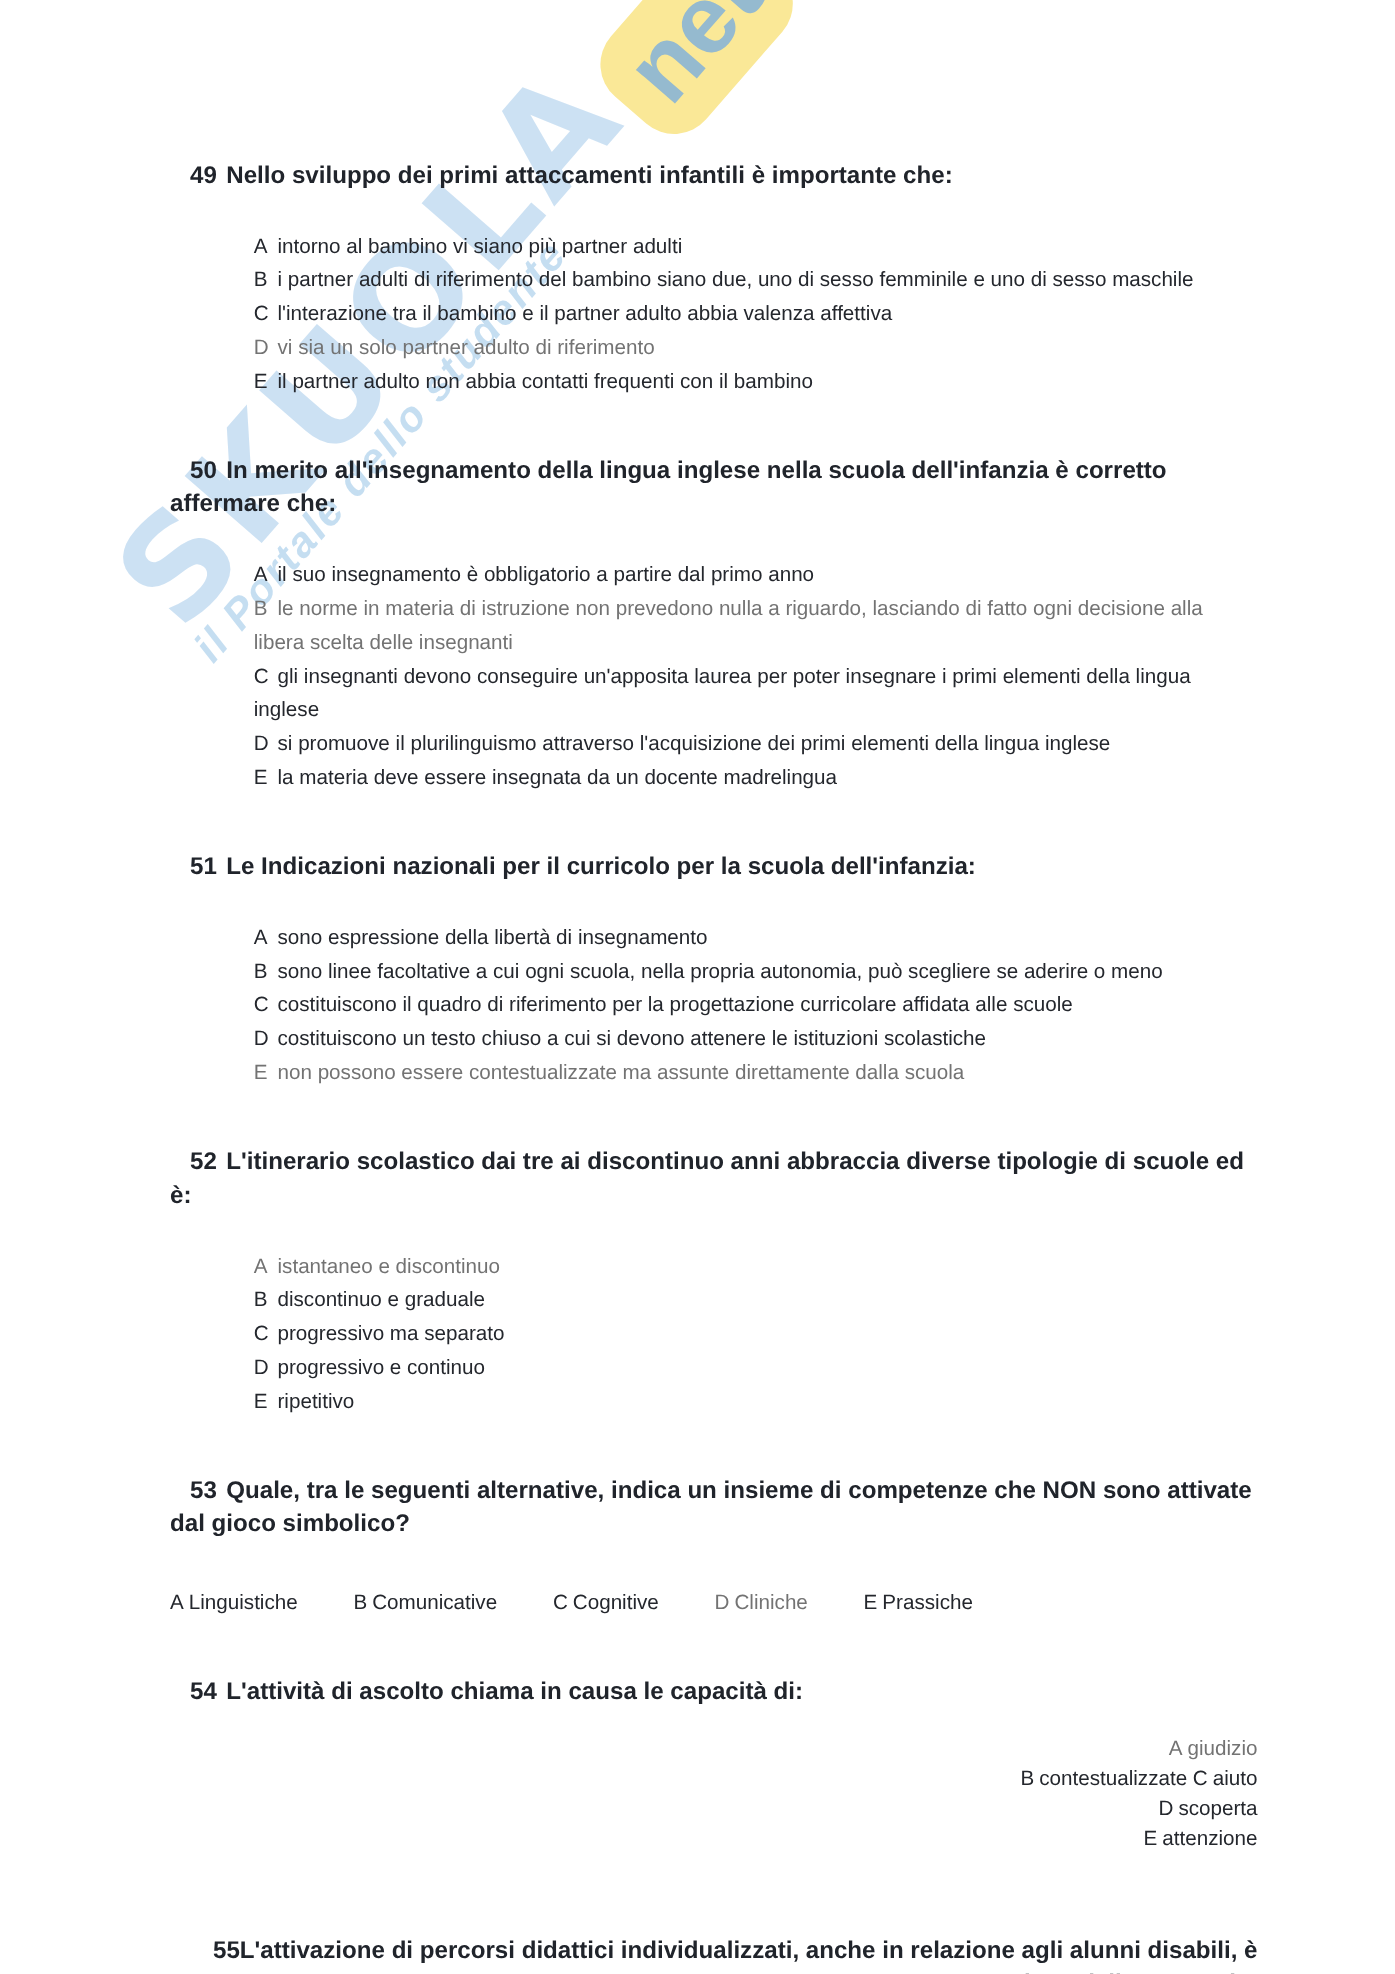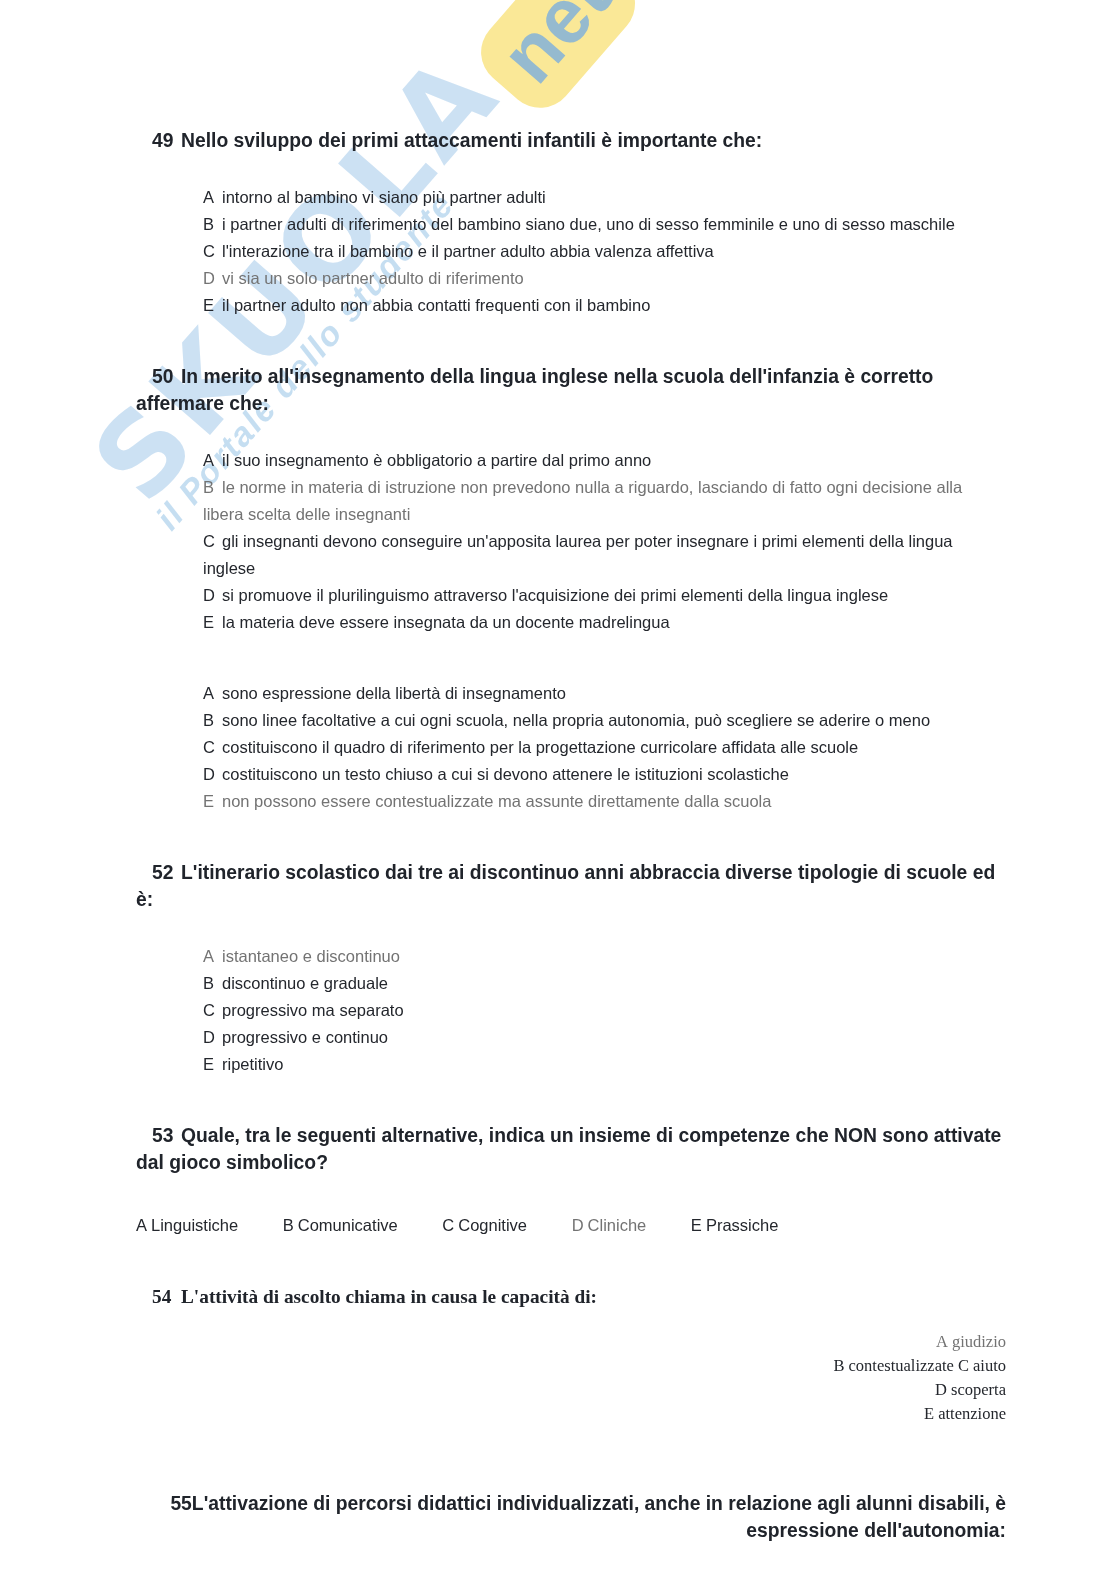--- a/index.html
+++ b/index.html
@@ -61,21 +61,21 @@
 
   
   .options-inline { list-style:none; margin-left:0; margin-top:36px; }
   .options-inline .option { display:inline; margin-right:40px; }
   .options-inline .letter { min-width:0; margin-right:4px; }
 
   
   .options-flush { list-style:none; margin-left:0; line-height:24px;text-align:right; }
   .options-flush .letter { min-width:0; margin-right:4px; }
   .q54 .q-title { margin-bottom:20px; }
-  .q54 { margin-bottom:30px;font-family:Liberation Serif, serif; }
+  .q54 { margin-bottom:30px; }
 
   
   .q55 { margin-top:64px; }
   .q55 .q-title { margin-bottom:22px;text-align:right; }
 </style>
 </head>
 <body>
 
 <div class="page">
 
@@ -104,20 +104,21 @@
       <ul class="options">
         <li class="option"><span class="letter">A</span><span class="opt-text">il suo insegnamento è obbligatorio a partire dal primo anno</span></li>
         <li class="option red"><span class="letter">B</span><span class="opt-text">le norme in materia di istruzione non prevedono nulla a riguardo, lasciando di fatto ogni decisione alla libera scelta delle insegnanti</span></li>
         <li class="option"><span class="letter">C</span><span class="opt-text">gli insegnanti devono conseguire un'apposita laurea per poter insegnare i primi elementi della lingua inglese</span></li>
         <li class="option"><span class="letter">D</span><span class="opt-text">si promuove il plurilinguismo attraverso l'acquisizione dei primi elementi della lingua inglese</span></li>
         <li class="option"><span class="letter">E</span><span class="opt-text">la materia deve essere insegnata da un docente madrelingua</span></li>
       </ul>
     </section>
 
     <section class="question">
+      <h3 class="q-title"><span class="q-num">51</span><span>Le Indicazioni nazionali per il curricolo per la scuola dell'infanzia:</span></h3>
       <ul class="options">
         <li class="option"><span class="letter">A</span><span class="opt-text">sono espressione della libertà di insegnamento</span></li>
         <li class="option"><span class="letter">B</span><span class="opt-text">sono linee facoltative a cui ogni scuola, nella propria autonomia, può scegliere se aderire o meno</span></li>
         <li class="option"><span class="letter">C</span><span class="opt-text">costituiscono il quadro di riferimento per la progettazione curricolare affidata alle scuole</span></li>
         <li class="option"><span class="letter">D</span><span class="opt-text">costituiscono un testo chiuso a cui si devono attenere le istituzioni scolastiche</span></li>
         <li class="option red"><span class="letter">E</span><span class="opt-text">non possono essere contestualizzate ma assunte direttamente dalla scuola</span></li>
       </ul>
     </section>
 
     <section class="question">

